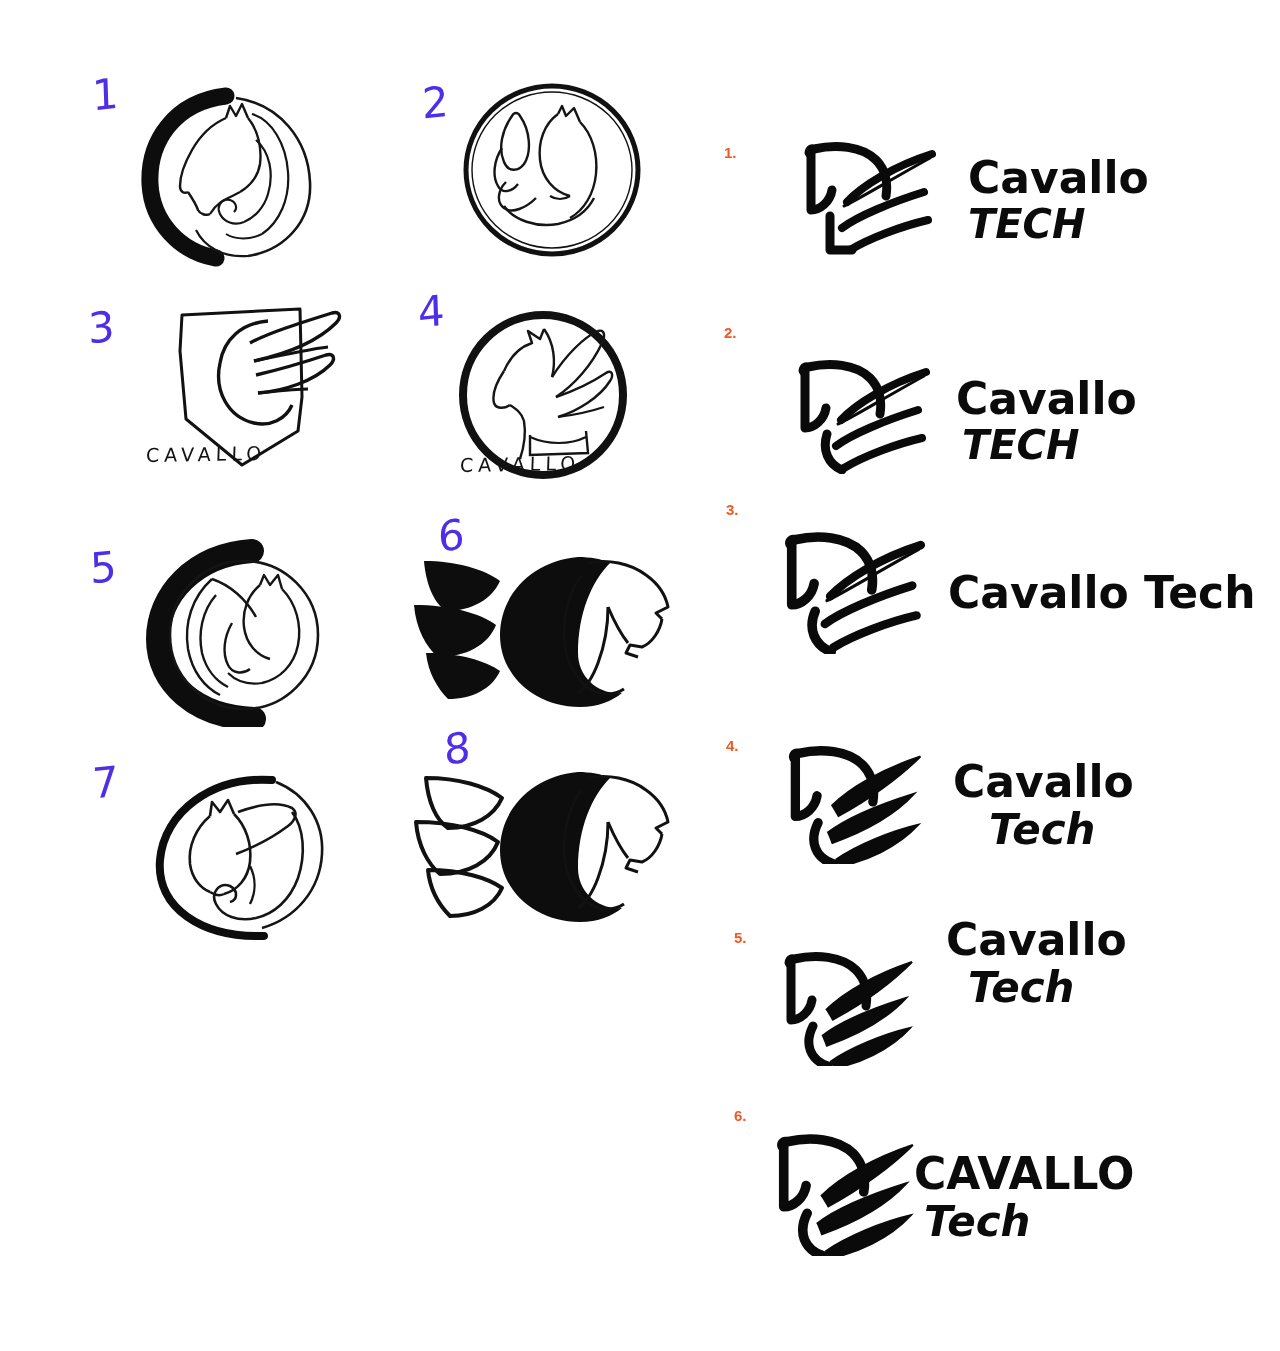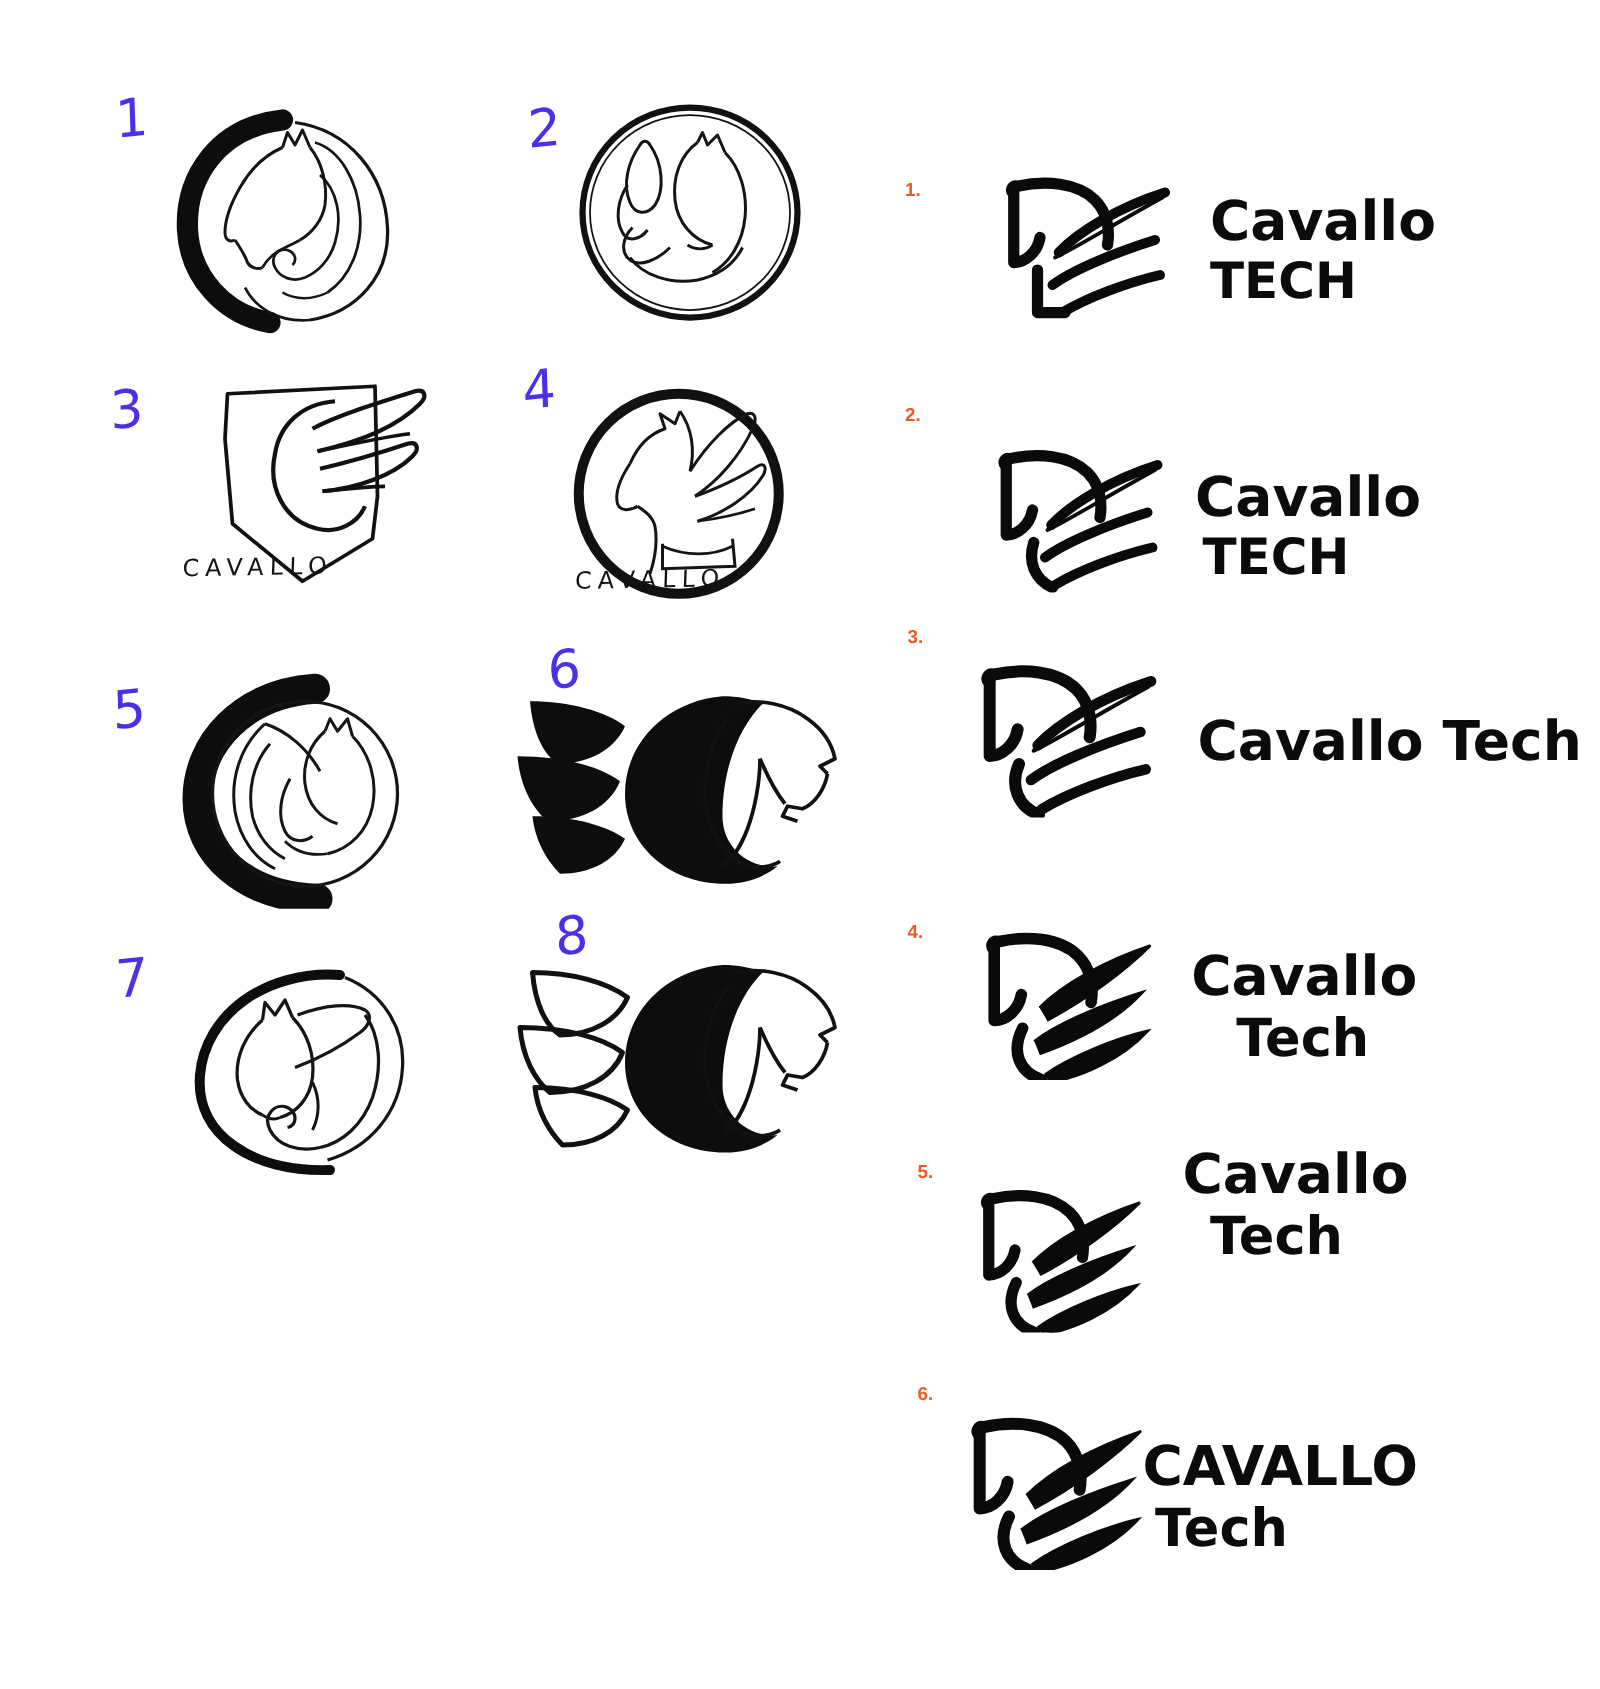--- a/index.html
+++ b/index.html
@@ -84,21 +84,21 @@
     flex: 0 0 auto;
   }
   .lk-text {
     font-family: "DejaVu Sans", sans-serif;
     font-weight: bold;
     color: #0b0b0b;
     line-height: 1.12;
     white-space: nowrap;
   }
   .lk-line1 { display: block; }
-  .lk-line2 { display: block; }
+  .lk-line2 { display: block; font-style: italic; }
 </style>
 </head>
 <body>
 
 <div id="page">
 
   <div class="sketch-area">
 
     <div class="sketch-cell" style="left:60px; top:60px;">
       <div class="sk-num" style="left:32px; top:14px;">1</div>
@@ -292,21 +292,21 @@
         <svg width="160" height="124" viewBox="0 0 150 116" fill="none">
           <path d="M10 14 C8 12 10 8 14 9 C36 4 62 6 76 20 C86 30 88 44 86 56" stroke="#0a0a0a" stroke-width="9" fill="none" stroke-linecap="round" stroke-linejoin="round"></path>
           <path d="M11 12 L11 70 C20 70 30 62 32 50" stroke="#0a0a0a" stroke-width="9" fill="none" stroke-linecap="round" stroke-linejoin="round"></path>
           <path d="M33 76 C26 92 32 108 48 114" stroke="#0a0a0a" stroke-width="9" fill="none" stroke-linecap="round" stroke-linejoin="round"></path>
           <path d="M47 62 C62 46 94 26 132 14" stroke="#0a0a0a" stroke-width="8" fill="none" stroke-linecap="round"></path>
           <path d="M44 66 C54 62 90 40 130 18" stroke="#0a0a0a" stroke-width="3" fill="none" stroke-linecap="round"></path>
           <path d="M42 88 C58 76 92 62 124 52" stroke="#0a0a0a" stroke-width="8" fill="none" stroke-linecap="round"></path>
           <path d="M50 110 C70 98 102 86 128 80" stroke="#0a0a0a" stroke-width="8" fill="none" stroke-linecap="round"></path>
         </svg>
       </div>
-      <div class="lk-text" style="margin-left:18px; margin-top:28px;">
+      <div class="lk-text" style="margin-left:8px; margin-top:28px;">
         <span class="lk-line1" style="font-size:44px;">Cavallo Tech</span>
       </div>
     </div>
 
     <div class="lockup" style="left:0; top:728px;">
       <div class="lk-num" style="left:14px; top:10px;">4.</div>
       <div class="lk-mark" style="margin-left:72px; margin-top:16px;">
         <svg width="155" height="120" viewBox="0 0 150 116" fill="none">
           <path d="M10 14 C8 12 10 8 14 9 C36 4 62 6 76 20 C86 30 88 44 86 56" stroke="#0a0a0a" stroke-width="9" fill="none" stroke-linecap="round" stroke-linejoin="round"></path>
           <path d="M11 12 L11 70 C20 70 30 62 32 50" stroke="#0a0a0a" stroke-width="9" fill="none" stroke-linecap="round" stroke-linejoin="round"></path>

